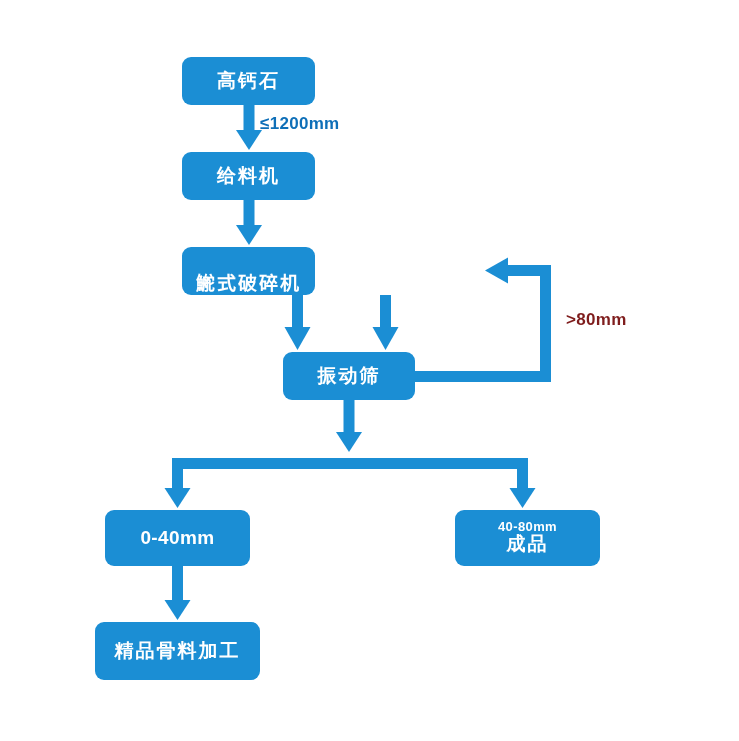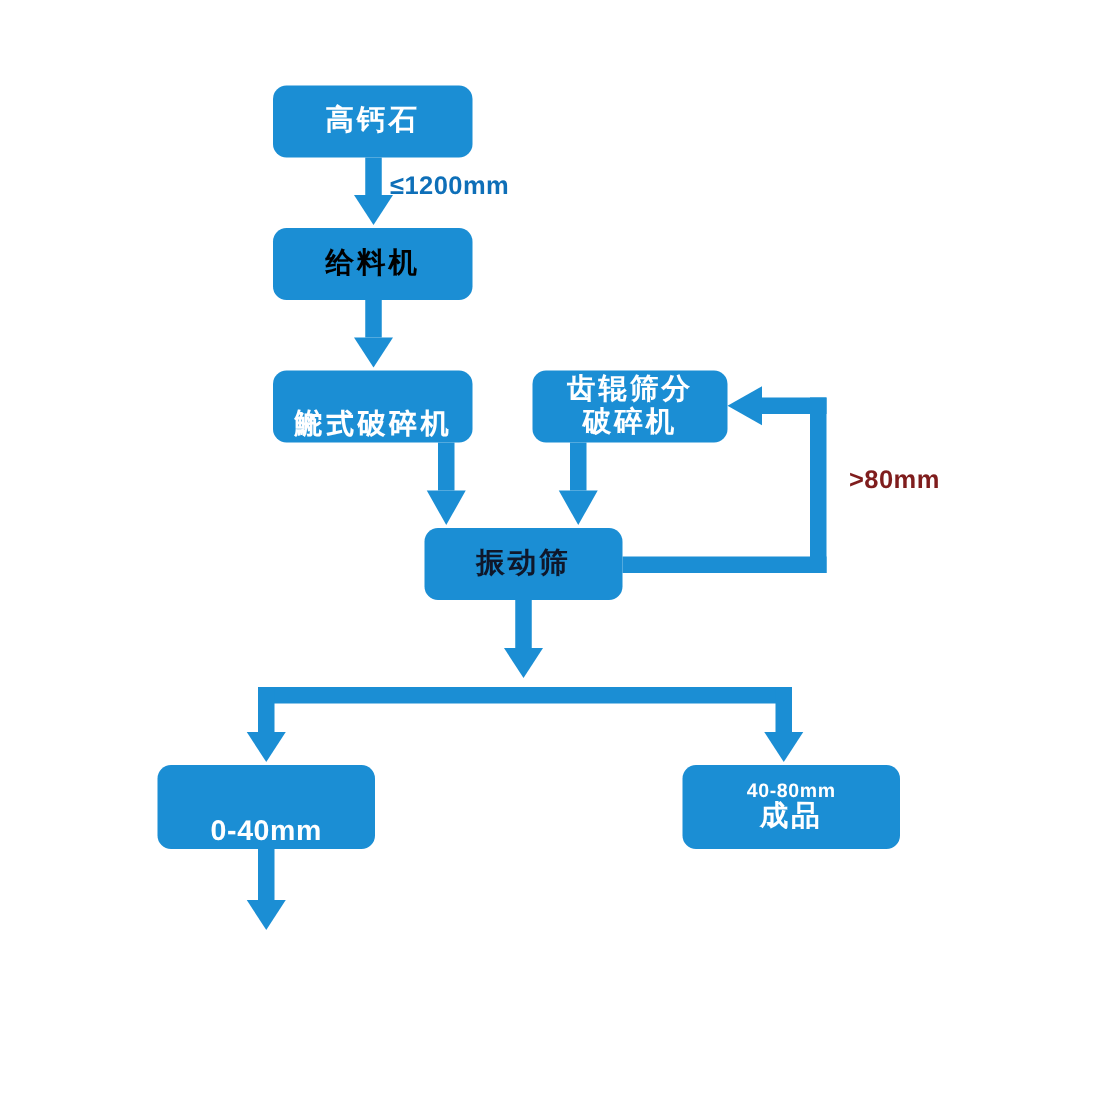--- a/index.html
+++ b/index.html
@@ -115,44 +115,43 @@
     <g>
       <rect x="172" y="565" width="11" height="35" fill="#1b8ed4"></rect>
       <polygon points="164.5,600 190.5,600 177.5,620 " fill="#1b8ed4"></polygon>
     </g>
   </svg>
 
   <div class="node node-cn" style="left: 182px; top: 57px; width: 133px; height: 48px; background: rgb(27, 142, 212); color: rgb(255, 255, 255);">
     <span class="line">高钙石</span>
   </div>
 
-  <div class="node node-cn" style="left: 182px; top: 152px; width: 133px; height: 48px; background: rgb(27, 142, 212); color: #000000;">
+  <div class="node node-cn" style="left: 182px; top: 152px; width: 133px; height: 48px; background: rgb(27, 142, 212); color: #ffffff;">
     <span class="line">给料机</span>
   </div>
 
   <div class="node node-cn" style="left: 182px; top: 247px; width: 133px; height: 48px; background: rgb(27, 142, 212); color: rgb(255, 255, 255); align-items: flex-end;">
     <span class="line">鿳式破碎机</span>
   </div>
 
-  <div class="node node-cn" style="left: 355px; top: 247px; width: 130px; height: 48px; flex-direction: column; background: rgb(27, 142, 212); color: rgb(255, 255, 255);">
-    <span class="line">齿辊筛分</span>
-    <span class="line">破碎机</span>
-  </div>
 
-  <div class="node node-cn" style="left: 283px; top: 352px; width: 132px; height: 48px; background: rgb(27, 142, 212); color: #0f172a;">
+  <div class="node node-cn" style="left: 283px; top: 352px; width: 132px; height: 48px; background: rgb(27, 142, 212); color: #ffffff;">
     <span class="line">振动筛</span>
   </div>
 
-  <div class="node node-lat" style="left: 105px; top: 510px; width: 145px; height: 56px; background: rgb(27, 142, 212); color: rgb(255, 255, 255); align-items: flex-end;">
+  <div class="node node-lat" style="left: 105px; top: 510px; width: 145px; height: 56px; background: rgb(27, 142, 212); color: rgb(255, 255, 255);">
     <span class="line">0-40mm</span>
   </div>
 
   <div class="node node-mix" style="left: 455px; top: 510px; width: 145px; height: 56px; flex-direction: column; background: rgb(27, 142, 212); color: rgb(255, 255, 255);">
     <span class="lat">40-80mm</span>
     <span class="cn">成品</span>
   </div>
 
+  <div class="node node-cn" style="left: 95px; top: 622px; width: 165px; height: 58px; background: rgb(27, 142, 212); color: rgb(255, 255, 255);">
+    <span class="line">精品骨料加工</span>
+  </div>
 
   <div class="edge-label" style="left: 260px; top: 114px; color: rgb(14, 111, 184);">≤1200mm</div>
 
   <div class="edge-label" style="left: 566px; top: 310px; color: #7f1d1d;">&gt;80mm</div>
 
 </div>
 
 </body></html>

